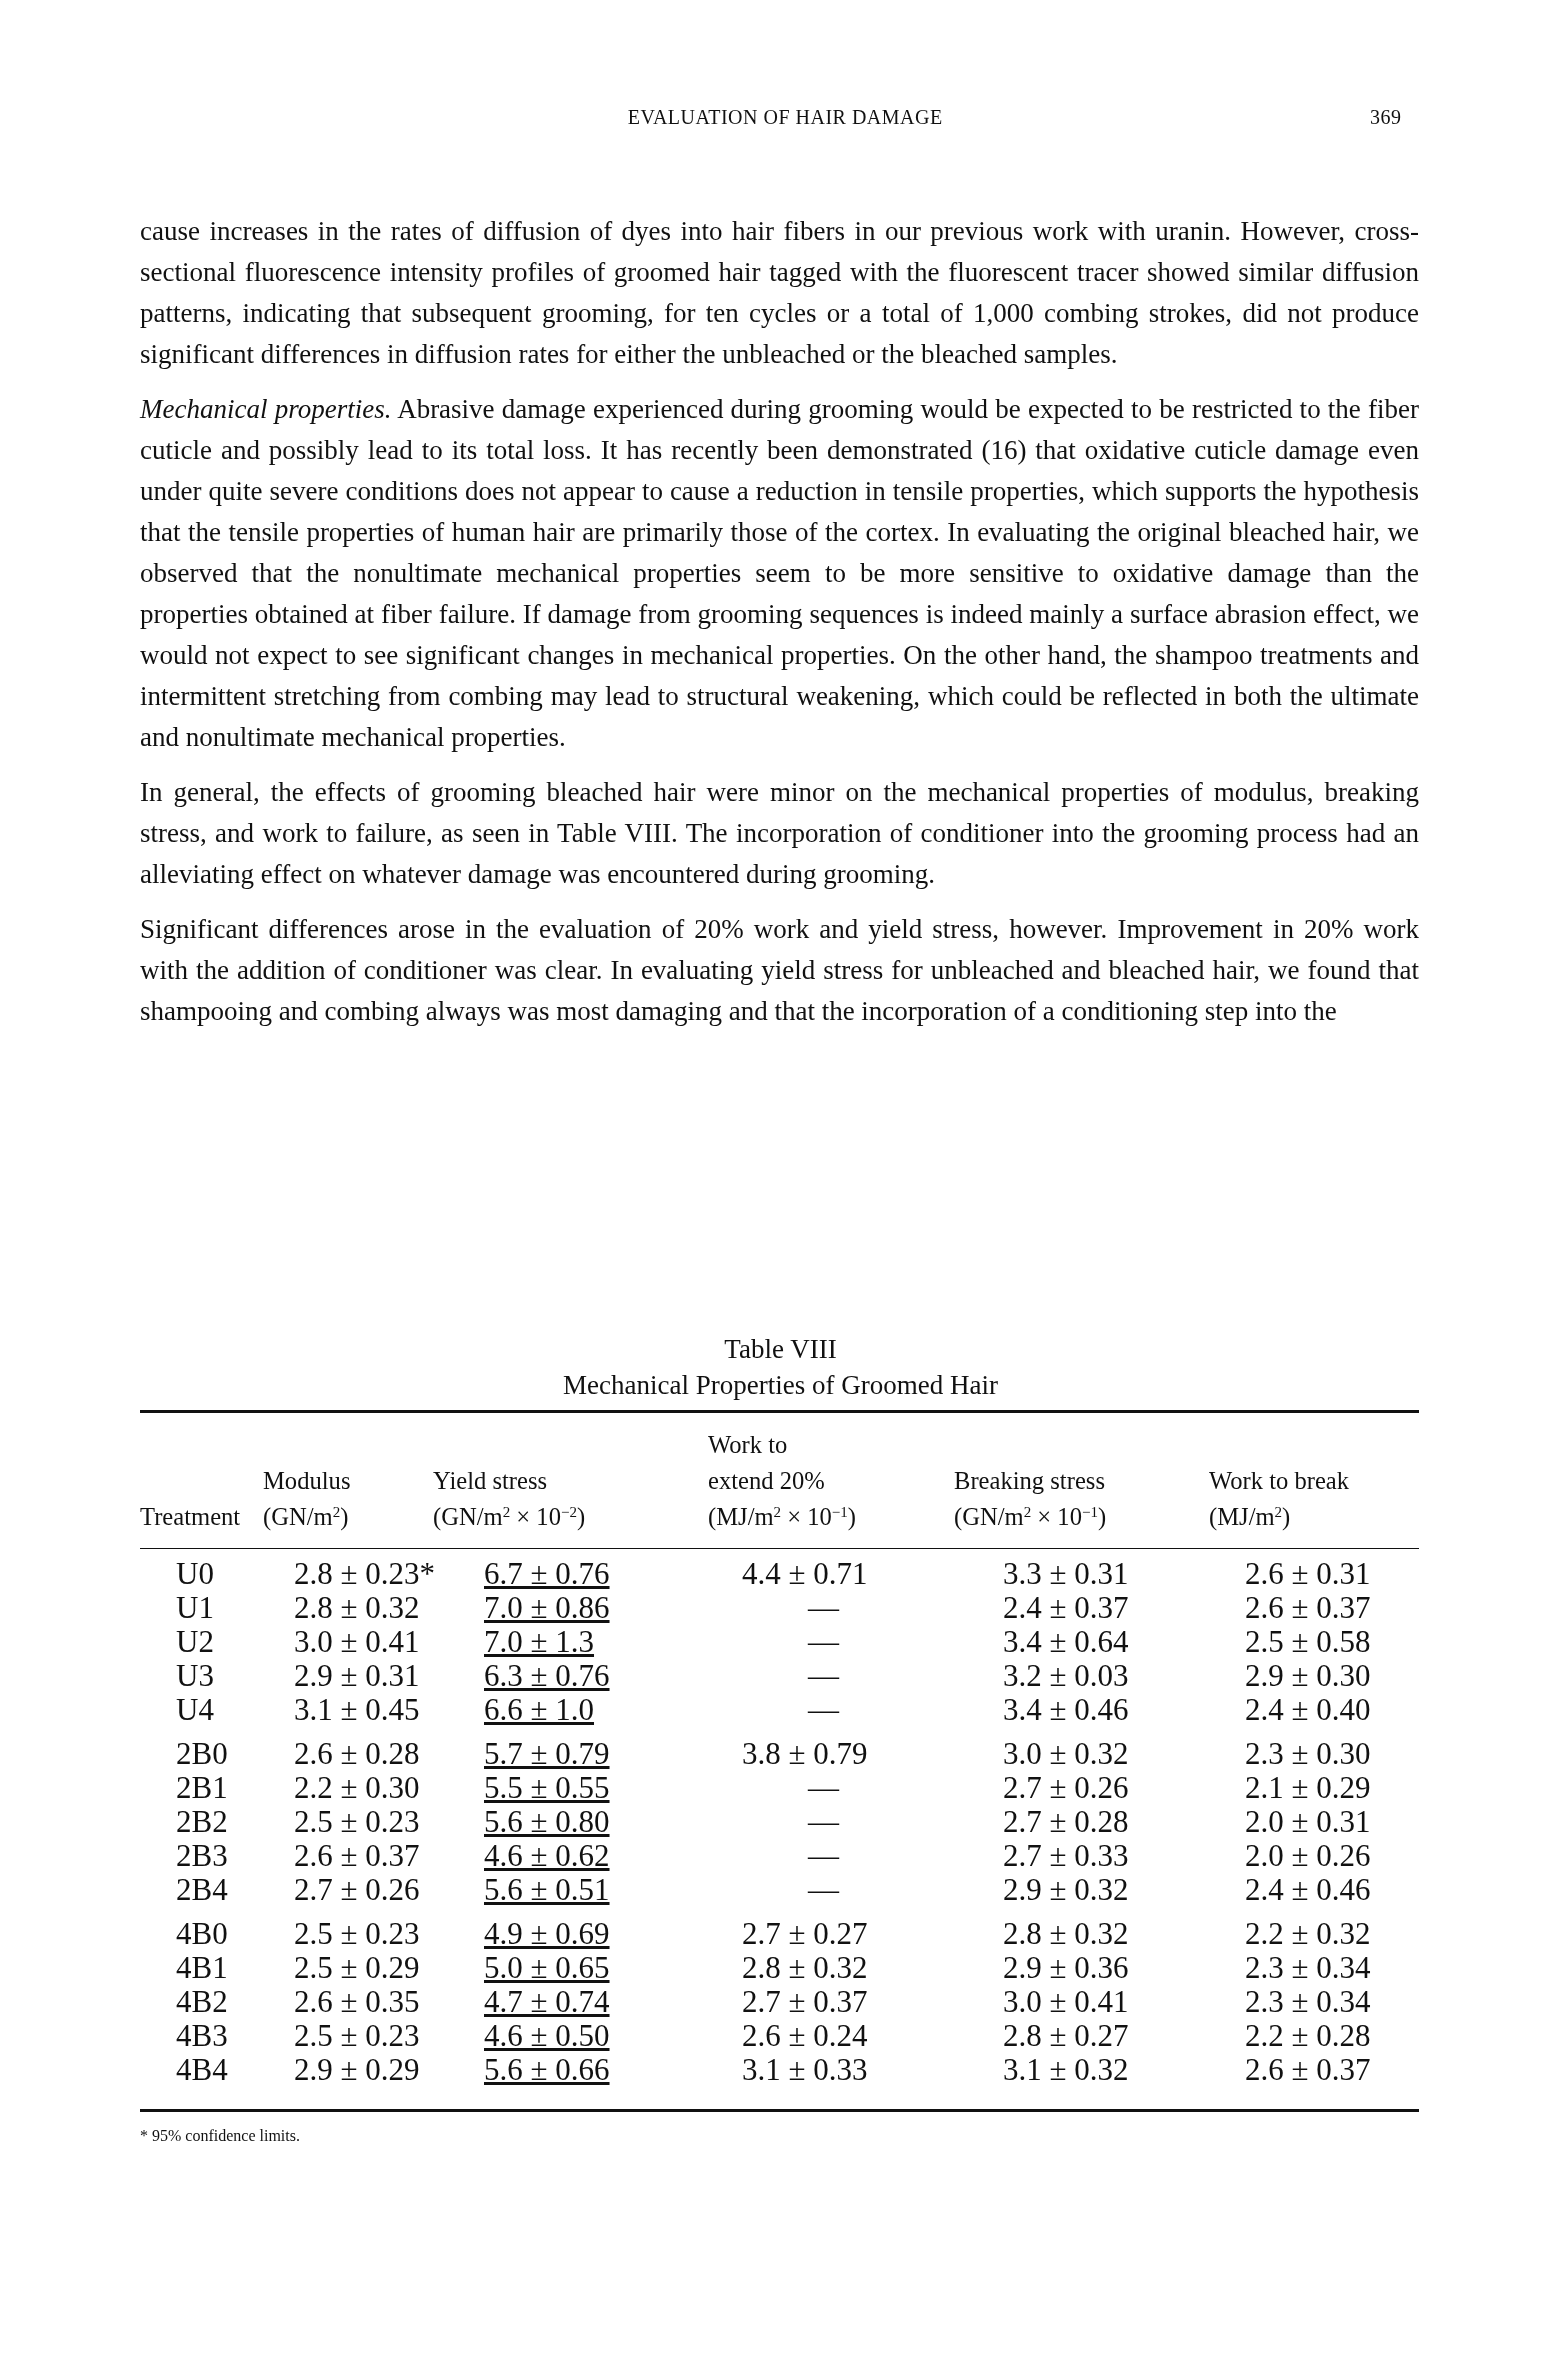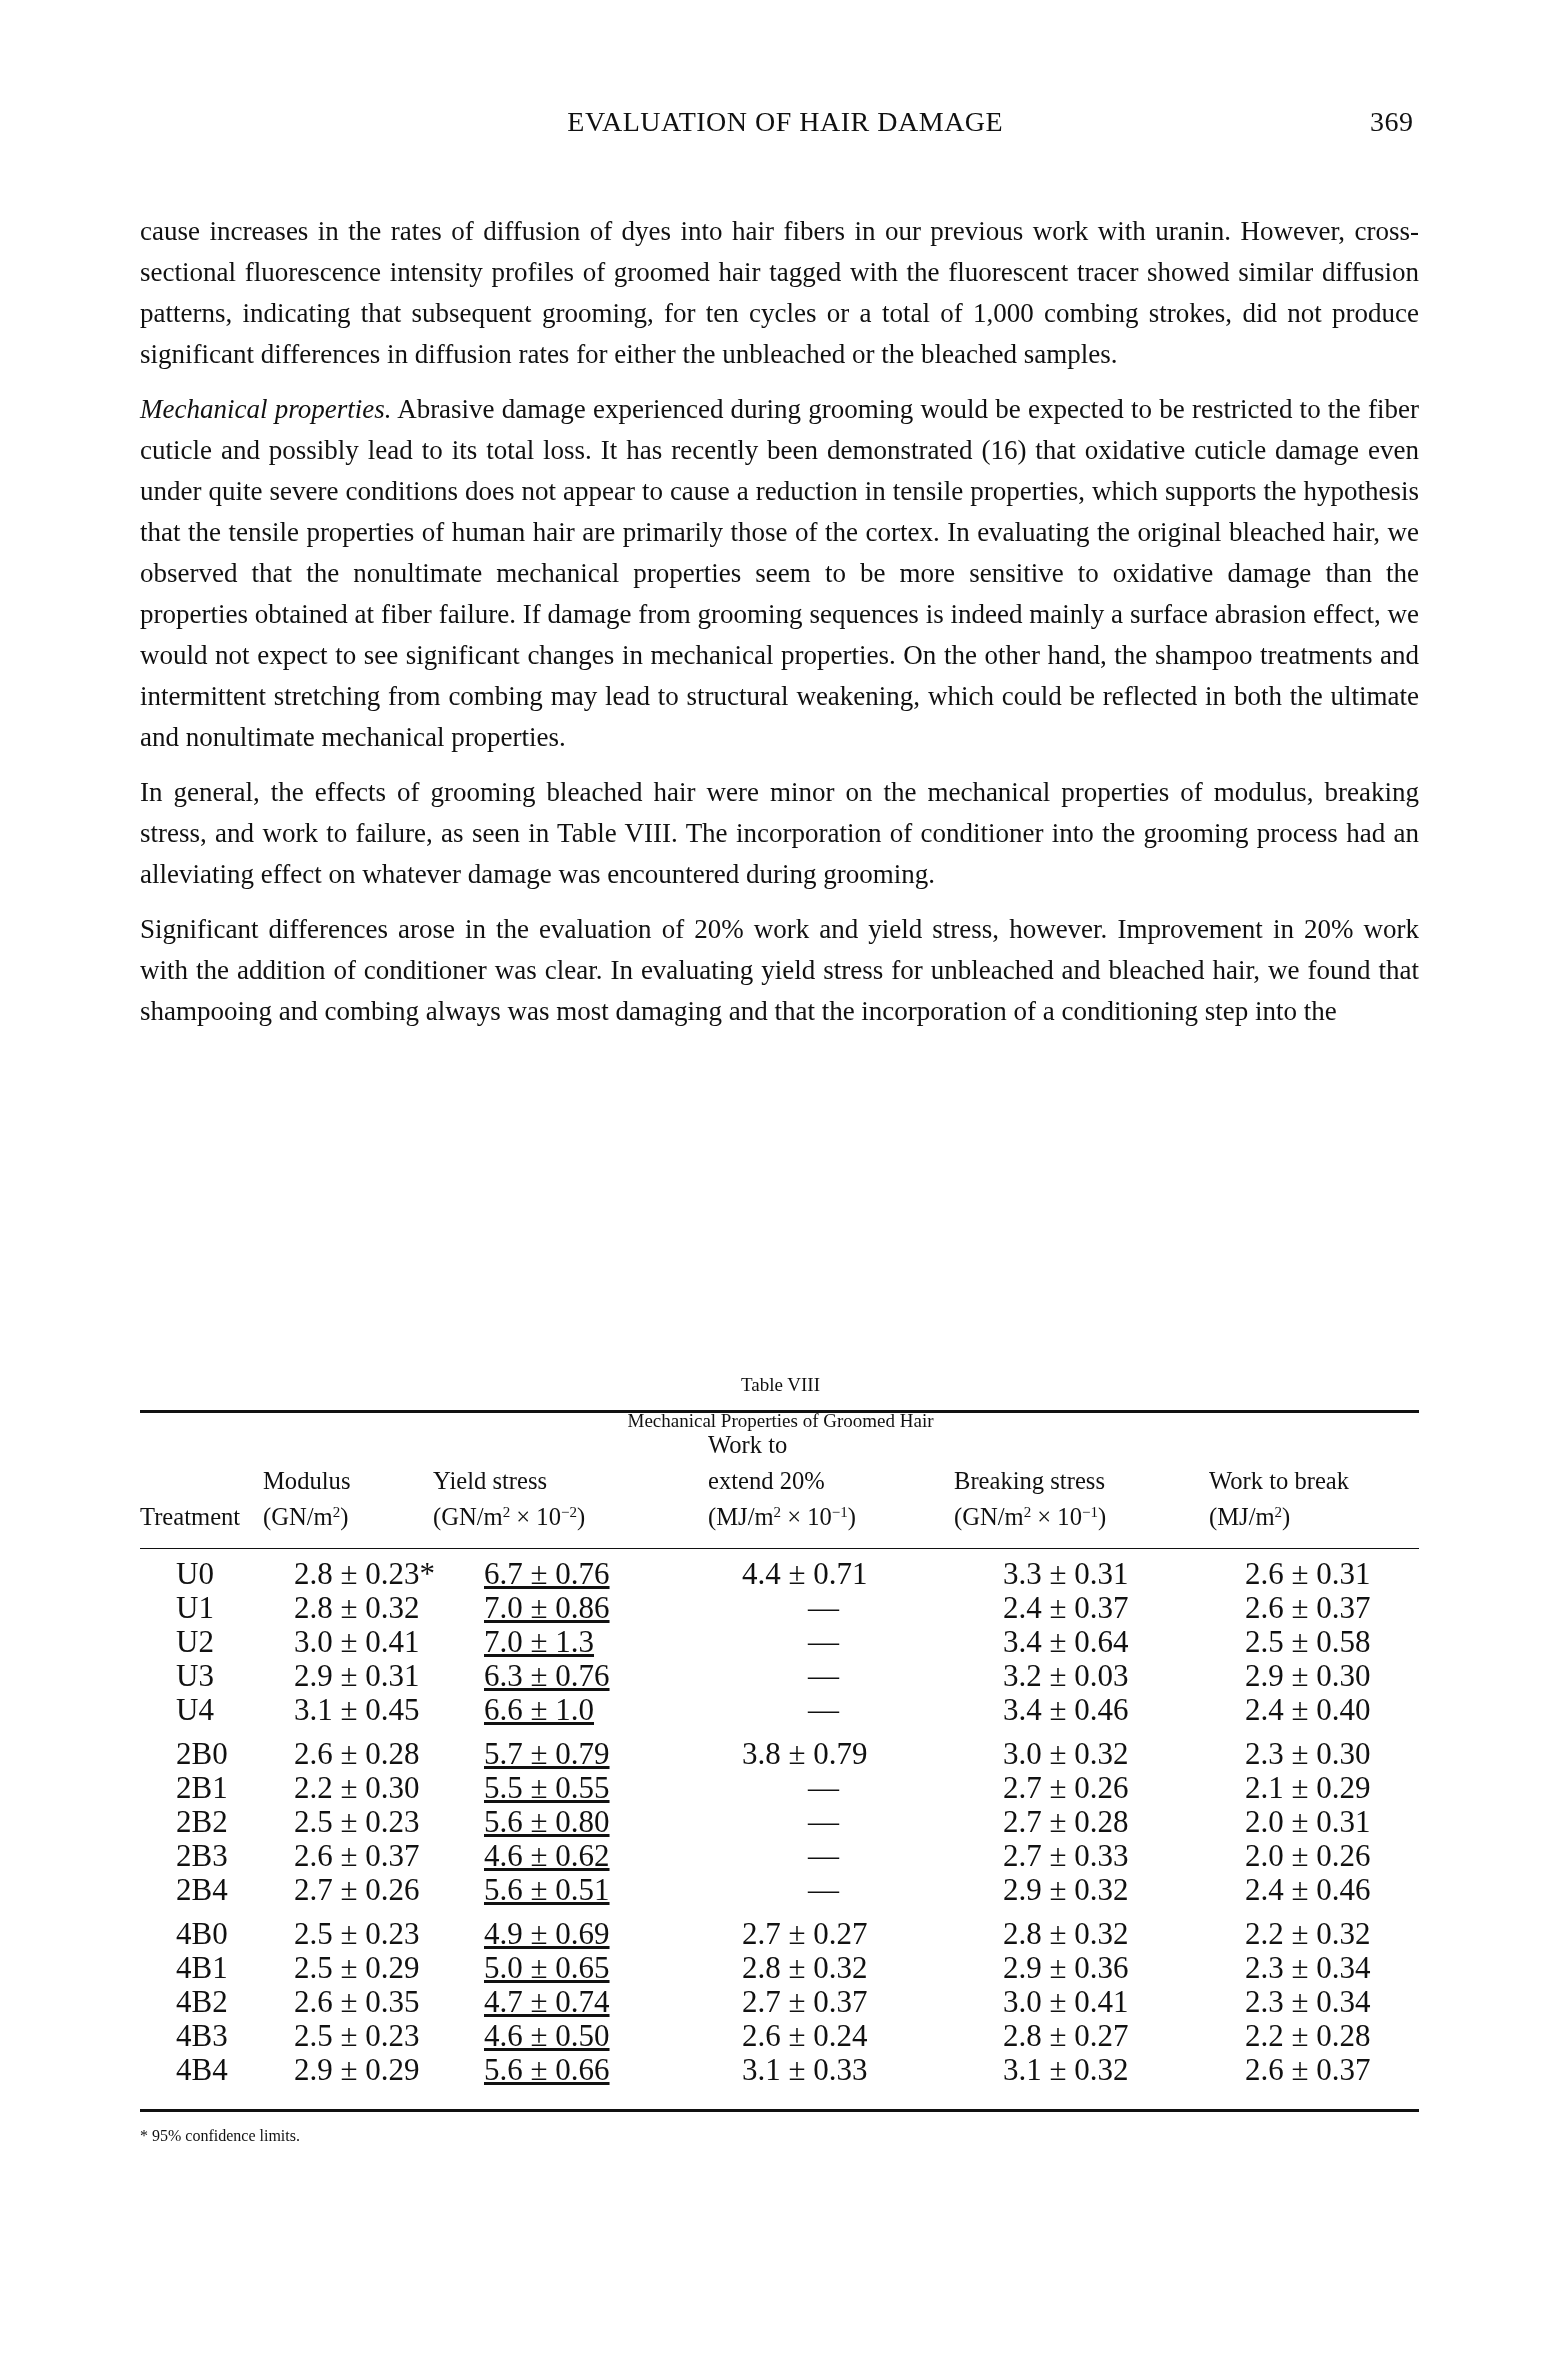--- a/index.html
+++ b/index.html
@@ -2,34 +2,34 @@
 <html style="font-size:15px"><head>
 <meta charset="utf-8">
 <style>
   html, body { margin: 0; padding: 0; background: #ffffff; }
   body {
     width: 1561px; height: 2357px; position: relative; overflow: hidden;
     font-family: "Liberation Serif", "DejaVu Serif", serif; color: #111111;
   }
   .running-head {
     position: absolute; top: 106px; left: 0; width: 1501px; height: 47px;
-    font-size: 28px; letter-spacing: 0.5px;
+    font-size: 20px; letter-spacing: 0.5px;
   }
   .running-head .title { position: absolute; left: 0; width: 1561px; top: 0; text-align: center; padding-left: 9.5px; box-sizing: border-box; }
   .running-head .page { position: absolute; left: 1370px; top: 0; }
 
   .body-text {
     position: absolute; left: 140px; width: 1279px; top: 211px;
     font-size: 27px; line-height: 41px; text-align: justify;
   }
   .body-text p { margin: 0 0 14px 0; }
   .body-text em { font-style: italic; }
 
   .table-caption {
-    position: absolute; left: 0; width: 1561px; text-align: center; font-size: 19px; margin-top: 40px;
+    position: absolute; left: 0; width: 1561px; text-align: center; font-size: 27px;
   }
   .caption-num { top: 1334px; }
   .caption-title { top: 1370px; }
 
   .rule { position: absolute; left: 140px; width: 1279px; background: #111; }
   .rule-top { top: 1410px; height: 2.8px; }
   .rule-mid { top: 1548px; height: 1.4px; }
   .rule-bottom { top: 2109px; height: 2.8px; }
 
   .thead { position: absolute; top: 1427px; left: 140px; width: 1279px; height: 118px; font-size: 24.6px; }

